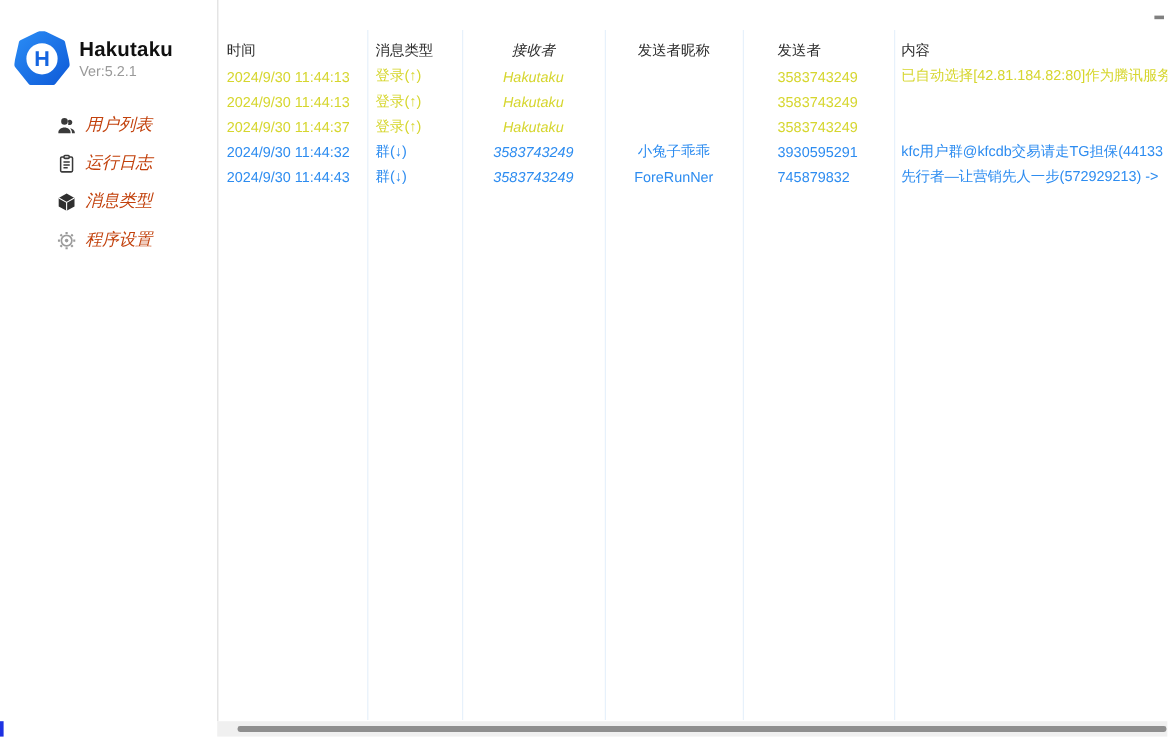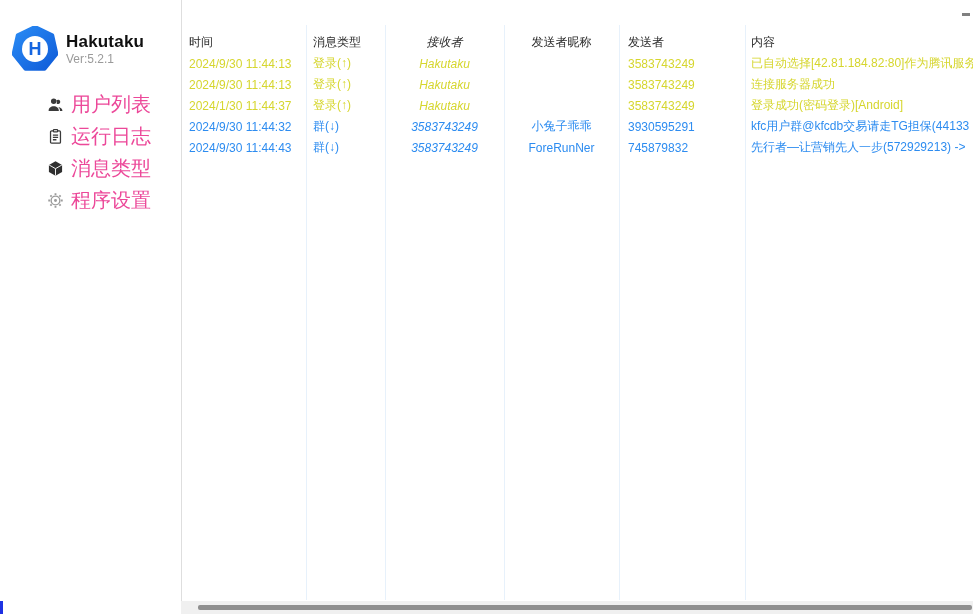--- a/index.html
+++ b/index.html
@@ -18,33 +18,33 @@
   .sidebar{position:absolute;left:0;top:0;width:181px;height:601px;background:#fff;}
   .brand{position:absolute;left:12px;top:26px;display:flex;align-items:center;gap:8px;}
   .logo{width:46px;height:46px;display:block;}
   .brand-text{display:flex;flex-direction:column;}
   .app-name{font-size:17px;font-weight:bold;color:#101010;letter-spacing:.2px;}
   .app-ver{font-size:12px;color:#9a9a9a;margin-top:0;}
   .menu{position:absolute;left:46px;top:94px;display:flex;flex-direction:column;gap:12px;}
   .menu-item{display:flex;align-items:center;gap:7px;height:20px;cursor:pointer;}
   .mi-icon{width:18px;height:18px;display:inline-flex;align-items:center;justify-content:center;}
   .mi-icon svg{width:17px;height:17px;display:block;}
-  .mi-label{font-size:20px;color:#ec4899;font-weight:500;white-space:nowrap;}
+  .mi-label{font-size:14px;color:#c2410c;font-weight:500;white-space:nowrap;font-style:italic;}
   .divider-v{position:absolute;left:181px;top:0;width:1px;height:601px;background:#dedede;}
   
   .col-line{position:absolute;top:25px;height:575px;width:1px;background:#e7f1fb;}
   
   .table{position:absolute;left:182px;top:32px;width:791px;}
   .trow{display:grid;grid-template-columns:124px 79px 119px 115px 126px 1fr;height:21px;align-items:center;font-size:12px;}
   .cell{white-space:nowrap;overflow:hidden;}
   .c1{padding-left:7px;}
   .c2{padding-left:7px;}
   .c3{text-align:center;font-style:italic;}
   .c4{text-align:center;}
-  .c5{padding-left:9px;}
+  .c5{padding-left:9px;margin-left:20px;}
   .c6{padding-left:6px;}
   .thead .cell{color:#2b2b2b;}
   
   .hscrollbar{position:absolute;left:181px;top:601px;width:792px;height:13px;background:#f0f0f0;}
   .hthumb{position:absolute;left:17px;top:4px;right:1px;height:5px;background:#8f8f8f;border-radius:2px;cursor:grab;}
 </style>
 </head>
 <body>
 
 <div class="min-btn"></div>
@@ -136,29 +136,27 @@
       <div class="cell c4"></div>
       <div class="cell c5">3583743249</div>
       <div class="cell c6">已自动选择[42.81.184.82:80]作为腾讯服务器</div>
     </div>
     <div class="trow" style="color: rgb(214, 214, 46);">
       <div class="cell c1">2024/9/30 11:44:13</div>
       <div class="cell c2">登录(↑)</div>
       <div class="cell c3">Hakutaku</div>
       <div class="cell c4"></div>
       <div class="cell c5">3583743249</div>
-      <div class="cell c6">连接服务器成功</div>
     </div>
     <div class="trow" style="color: rgb(214, 214, 46);">
-      <div class="cell c1">2024/1/30 11:44:37</div>
+      <div class="cell c1">2024/9/30 11:44:37</div>
       <div class="cell c2">登录(↑)</div>
       <div class="cell c3">Hakutaku</div>
       <div class="cell c4"></div>
       <div class="cell c5">3583743249</div>
-      <div class="cell c6">登录成功(密码登录)[Android]</div>
     </div>
     <div class="trow" style="color: rgb(45, 140, 240);">
       <div class="cell c1">2024/9/30 11:44:32</div>
       <div class="cell c2">群(↓)</div>
       <div class="cell c3">3583743249</div>
       <div class="cell c4">小兔子乖乖</div>
       <div class="cell c5">3930595291</div>
       <div class="cell c6">kfc用户群@kfcdb交易请走TG担保(44133</div>
     </div>
     <div class="trow" style="color: rgb(45, 140, 240);">

